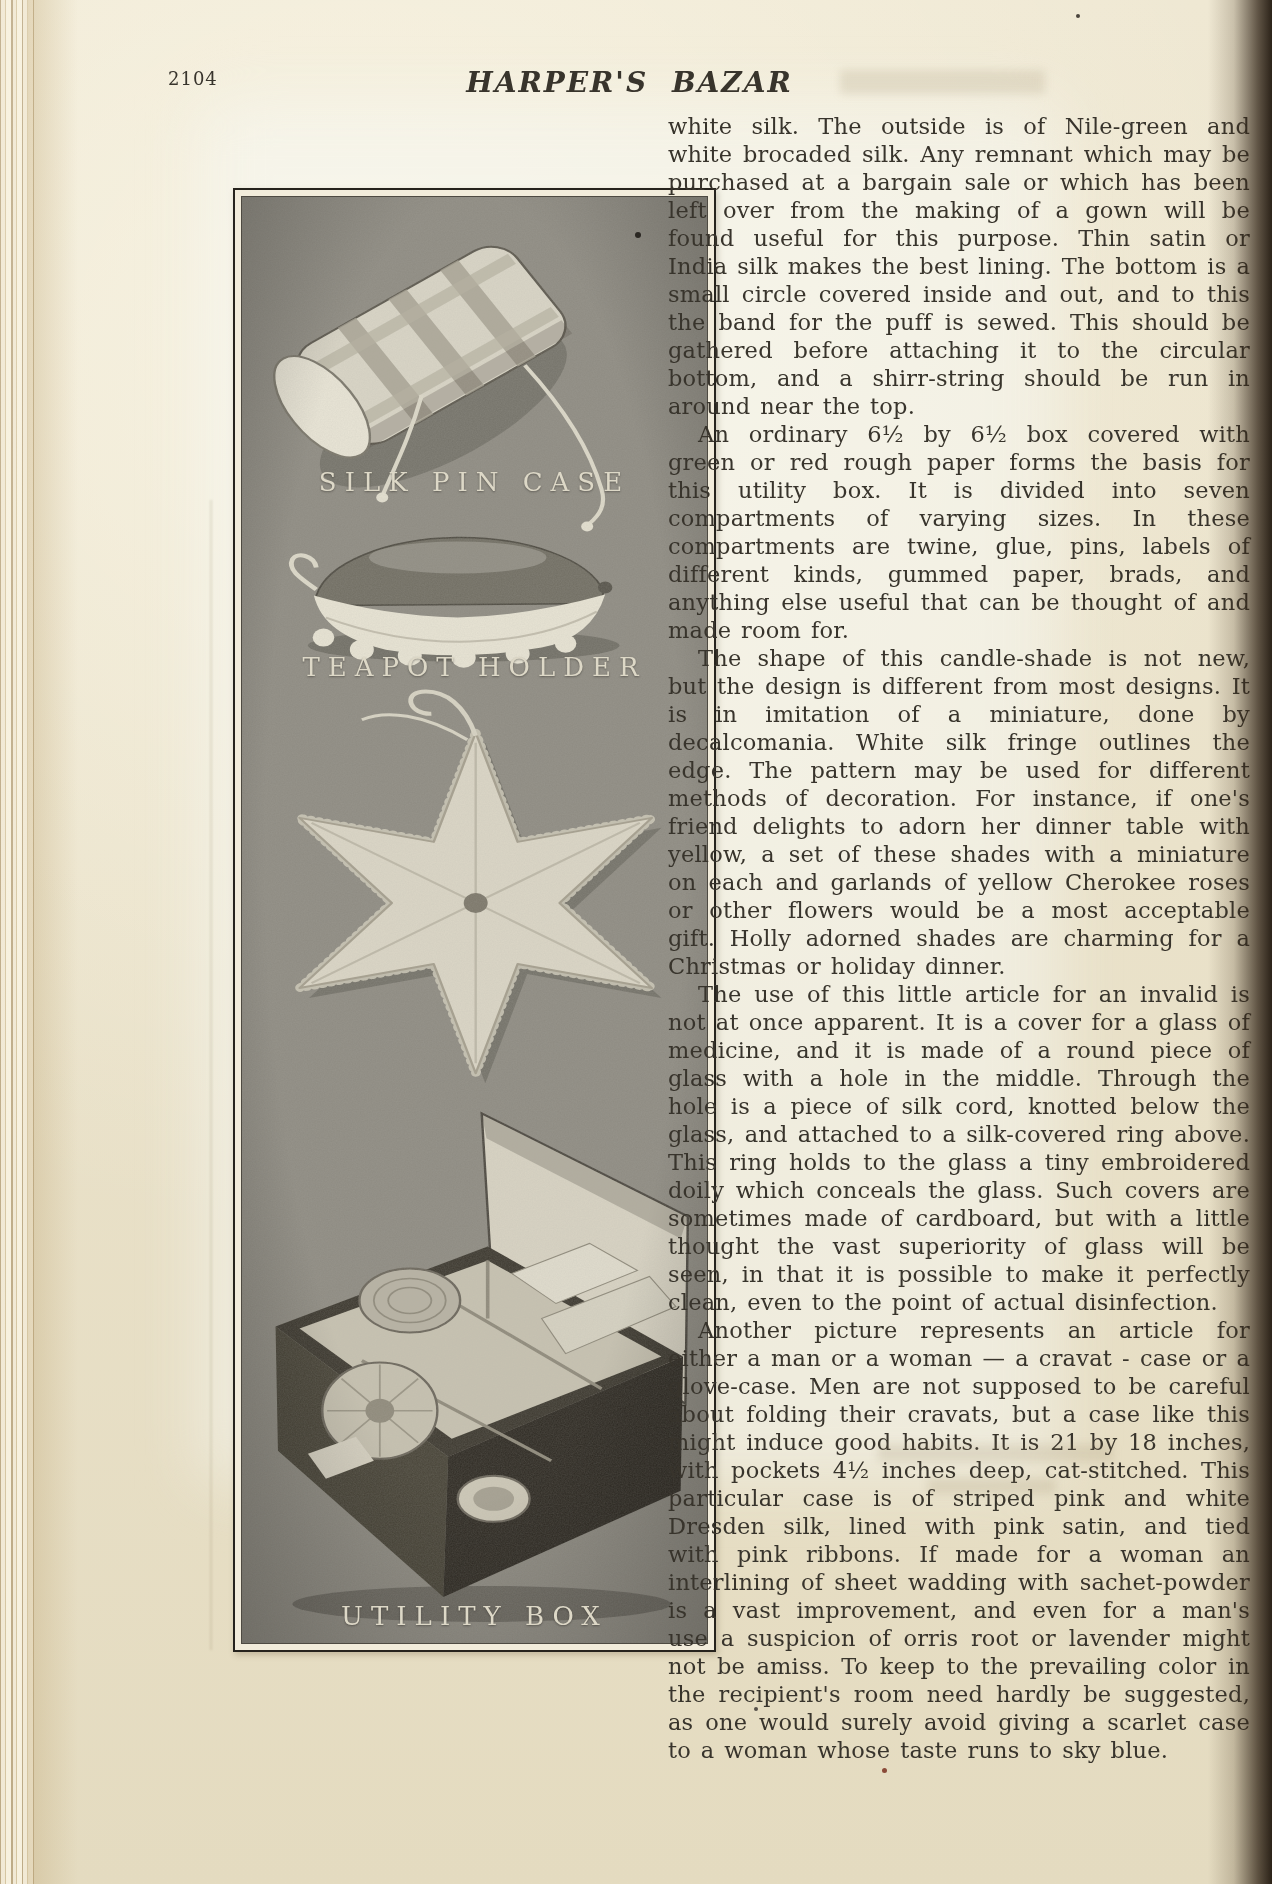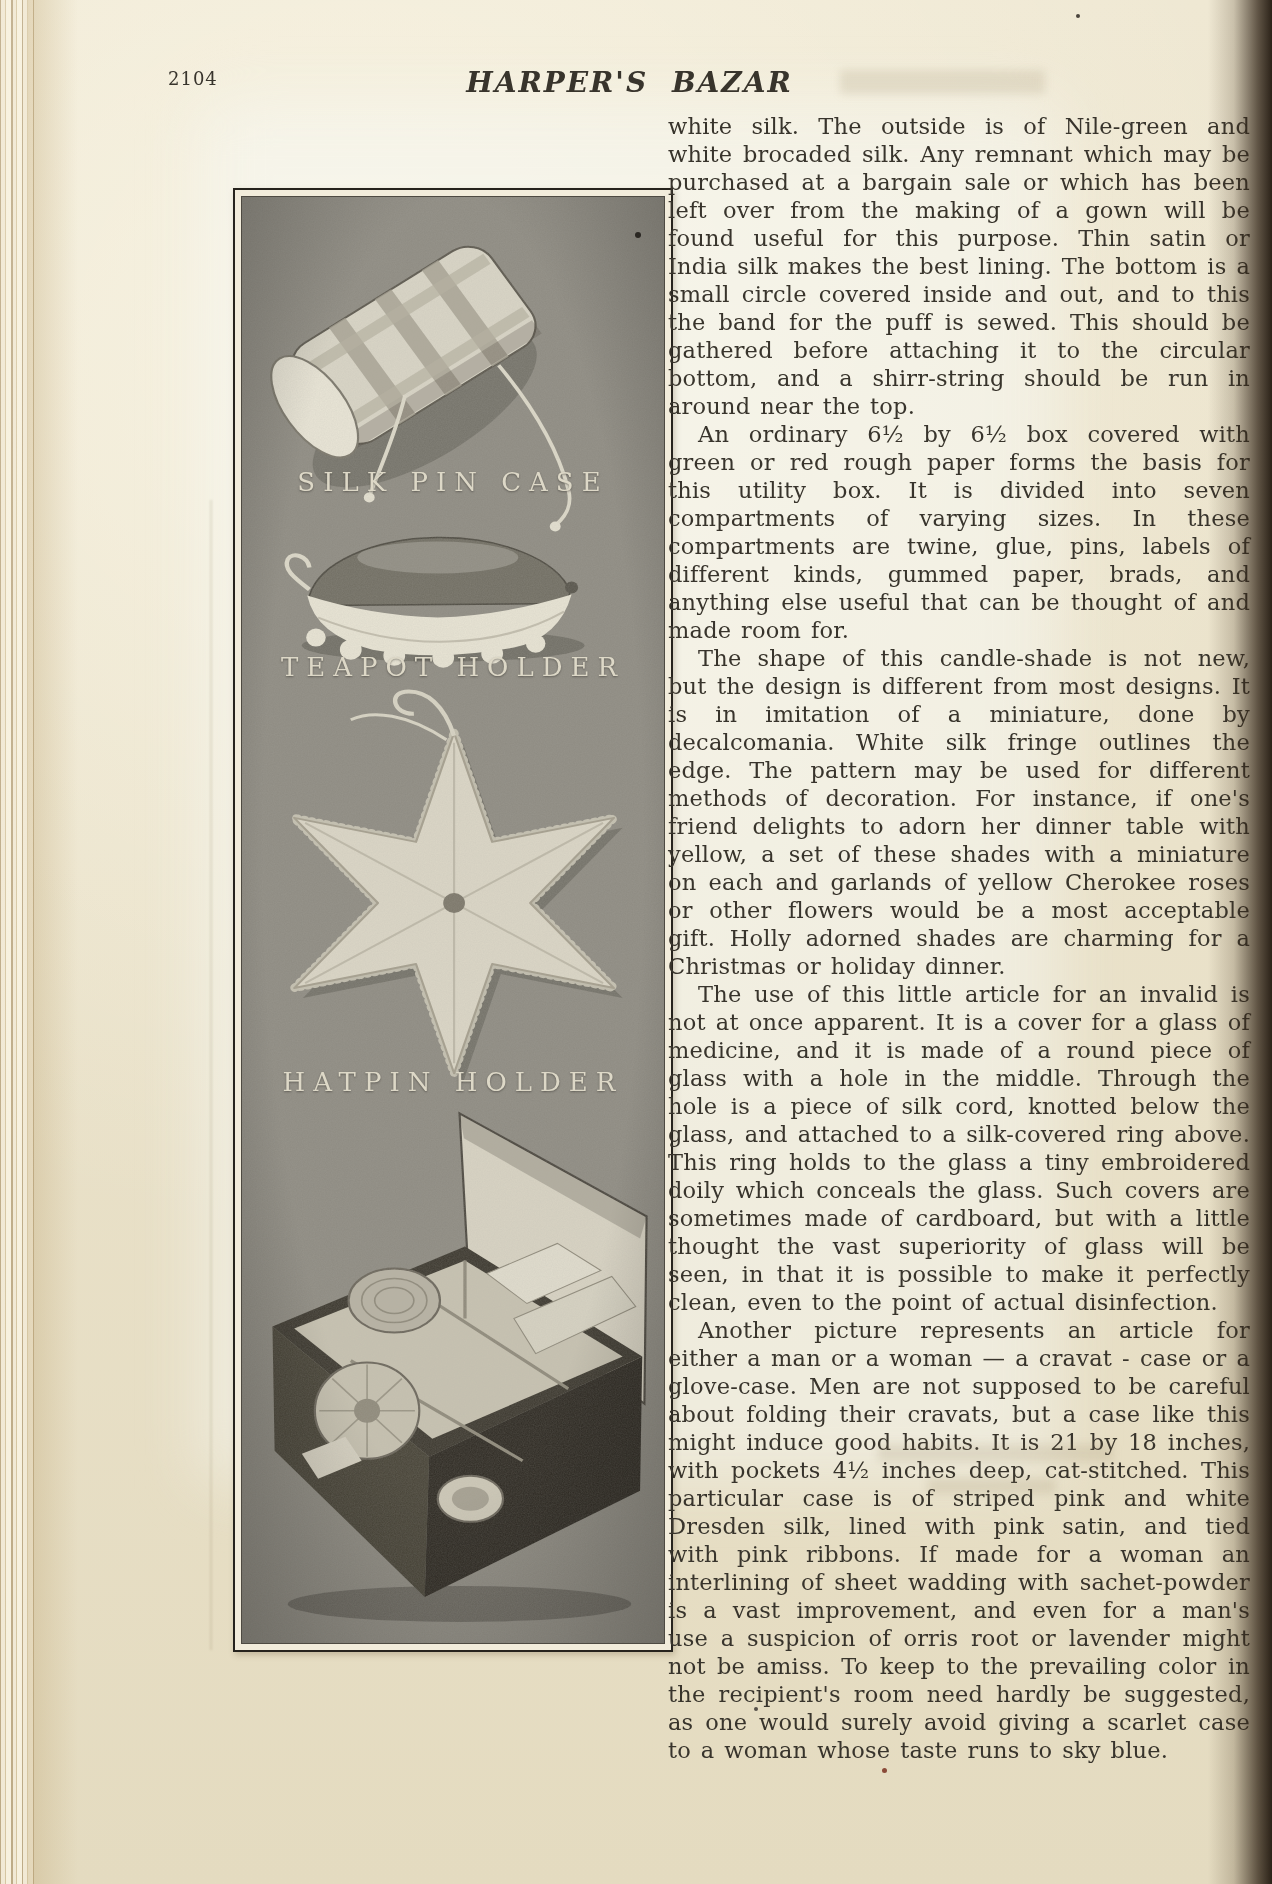--- a/index.html
+++ b/index.html
@@ -48,21 +48,21 @@
     position:absolute;left:168px;top:68px;
     font-size:18px;letter-spacing:1px;
   }
   .masthead{
     position:absolute;left:0;right:40px;top:66px;text-align:center;
     font-style:italic;font-weight:bold;font-size:28px;
     letter-spacing:2px;word-spacing:12px;margin-left:27px;
   }
   
   .figure-panel{
-    position:absolute;left:233px;top:188px;width:440px;height:1464px;
+    position:absolute;left:233px;top:188px;width:483px;height:1464px;
     box-sizing:border-box;border:2px solid var(--panel-border);
     background:var(--panel-matte);padding:7px;
     box-shadow:2px 3px 6px rgba(90,75,45,.25);
   }
   .photo{
     position:relative;width:100%;height:100%;
     background:var(--photo-bg);outline:1px solid #4e4a42;overflow:hidden;
   }
   .photo svg{position:absolute;left:0;top:0;width:100%;height:100%;}
   .figure-caption{
@@ -201,21 +201,21 @@
         <ellipse cx="210" cy="1300" rx="17" ry="12" fill="#a5a091"></ellipse>
         <polygon points="55,1255 95,1238 110,1262 70,1280" fill="#d8d3c3"></polygon>
       </g>
 
       <rect width="388" height="1444" filter="url(#grainF)"></rect>
       <rect width="388" height="1444" fill="url(#vign)"></rect>
     </svg>
 
     <div class="figure-caption cap-1">SILK PIN CASE</div>
     <div class="figure-caption cap-2">TEAPOT HOLDER</div>
-    <div class="figure-caption cap-3">HATPIN HOLDER</div>
+    <div class="figure-caption cap-4">UTILITY BOX</div>
   </div>
 </figure>
 
 <main class="article">
   <p class="para">white silk.  The outside is of Nile-green and white brocaded silk.  Any remnant which may be purchased at a bargain sale or which has been left over from the making of a gown will be found useful for this purpose.  Thin satin or India silk makes the best lining.  The bottom is a small circle covered inside and out, and to this the band for the puff is sewed.  This should be gathered before attaching it to the circular bottom, and a shirr-string should be run in around near the top.</p>
   <p class="para indent">An ordinary 6½ by 6½ box covered with green or red rough paper forms the basis for this utility box.  It is divided into seven compartments of varying sizes.  In these compartments are twine, glue, pins, labels of different kinds, gummed paper, brads, and anything else useful that can be thought of and made room for.</p>
   <p class="para indent">The shape of this candle-shade is not new, but the design is different from most designs.  It is in imitation of a miniature, done by decalcomania.  White silk fringe outlines the edge.  The pattern may be used for different methods of decoration.  For instance, if one's friend delights to adorn her dinner table with yellow, a set of these shades with a miniature on each and garlands of yellow Cherokee roses or other flowers would be a most acceptable gift.  Holly adorned shades are charming for a Christmas or holiday dinner.</p>
   <p class="para indent">The use of this little article for an invalid is not at once apparent.  It is a cover for a glass of medicine, and it is made of a round piece of glass with a hole in the middle.  Through the hole is a piece of silk cord, knotted below the glass, and attached to a silk-covered ring above.  This ring holds to the glass a tiny embroidered doily which conceals the glass.  Such covers are sometimes made of cardboard, but with a little thought the vast superiority of glass will be seen, in that it is possible to make it perfectly clean, even to the point of actual disinfection.</p>
   <p class="para indent">Another picture represents an article for either a man or a woman — a cravat - case or a glove-case.  Men are not supposed to be careful about folding their cravats, but a case like this might induce good habits.  It is 21 by 18 inches, with pockets 4½ inches deep, cat-stitched.  This particular case is of striped pink and white Dresden silk, lined with pink satin, and tied with pink ribbons.  If made for a woman an interlining of sheet wadding with sachet-powder is a vast improvement, and even for a man's use a suspicion of orris root or lavender might not be amiss.  To keep to the prevailing color in the recipient's room need hardly be suggested, as one would surely avoid giving a scarlet case to a woman whose taste runs to sky blue.</p>
 </main>

